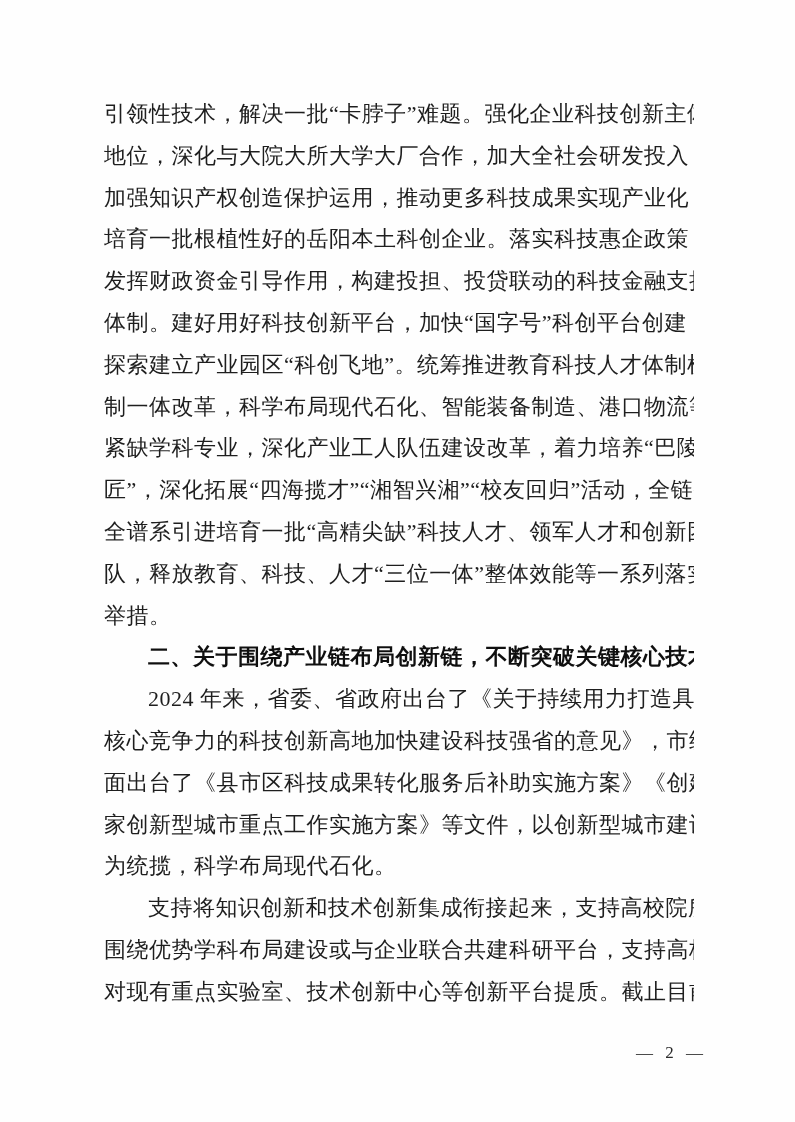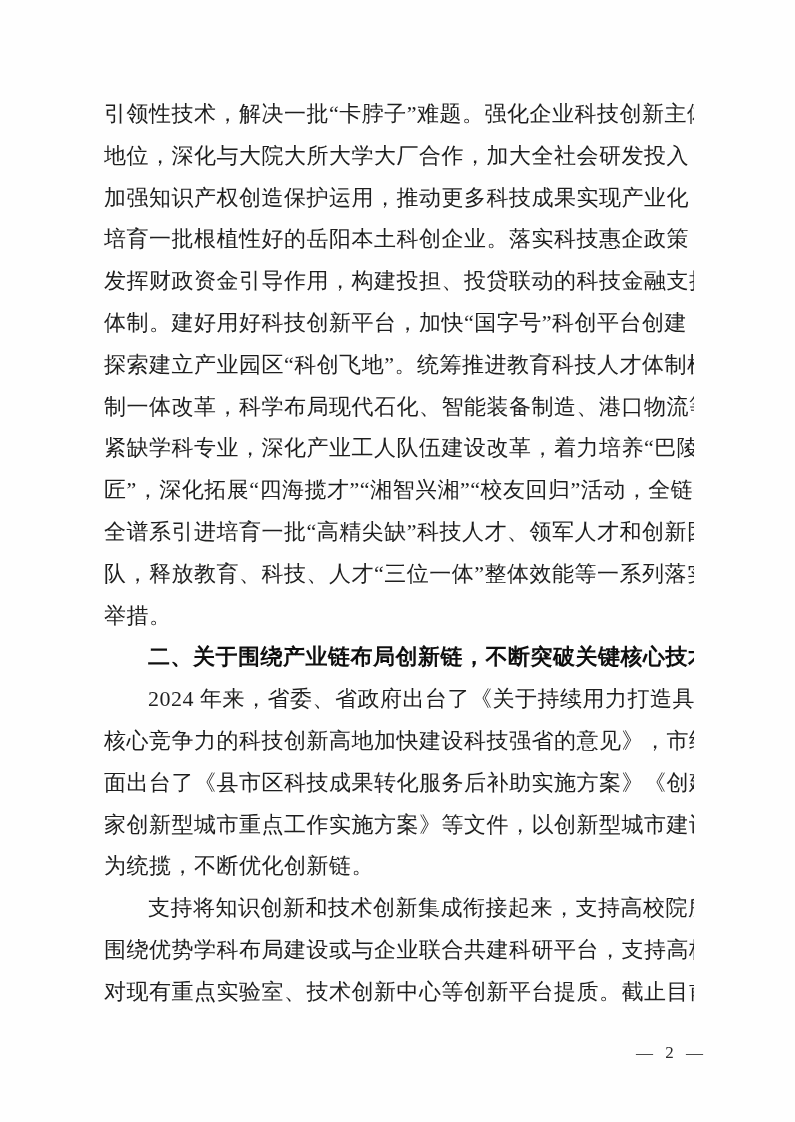--- a/index.html
+++ b/index.html
@@ -82,20 +82,20 @@
     <div class="line j">紧缺学科专业，深化产业工人队伍建设改革，着力培养“巴陵工</div>
     <div class="line j">匠”，深化拓展“四海揽才”“湘智兴湘”“校友回归”活动，全链条</div>
     <div class="line j">全谱系引进培育一批“高精尖缺”科技人才、领军人才和创新团</div>
     <div class="line j">队，释放教育、科技、人才“三位一体”整体效能等一系列落实</div>
     <div class="line l">举措。</div>
     <div class="line h ind">二、关于围绕产业链布局创新链，不断突破关键核心技术</div>
     <div class="line j ind">2024 年来，省委、省政府出台了《关于持续用力打造具有</div>
     <div class="line j">核心竞争力的科技创新高地加快建设科技强省的意见》，市级层</div>
     <div class="line j">面出台了《县市区科技成果转化服务后补助实施方案》《创建国</div>
     <div class="line j">家创新型城市重点工作实施方案》等文件，以创新型城市建设</div>
-    <div class="line l">为统揽，不断优化创新链。</div>
+    <div class="line l">为统揽，科学布局现代石化。</div>
     <div class="line j ind">支持将知识创新和技术创新集成衔接起来，支持高校院所</div>
     <div class="line j">围绕优势学科布局建设或与企业联合共建科研平台，支持高校</div>
     <div class="line j">对现有重点实验室、技术创新中心等创新平台提质。截止目前，</div>
   </div>
 
   <div class="page-number">— 2 —</div>
 </div>
 
 </body></html>

